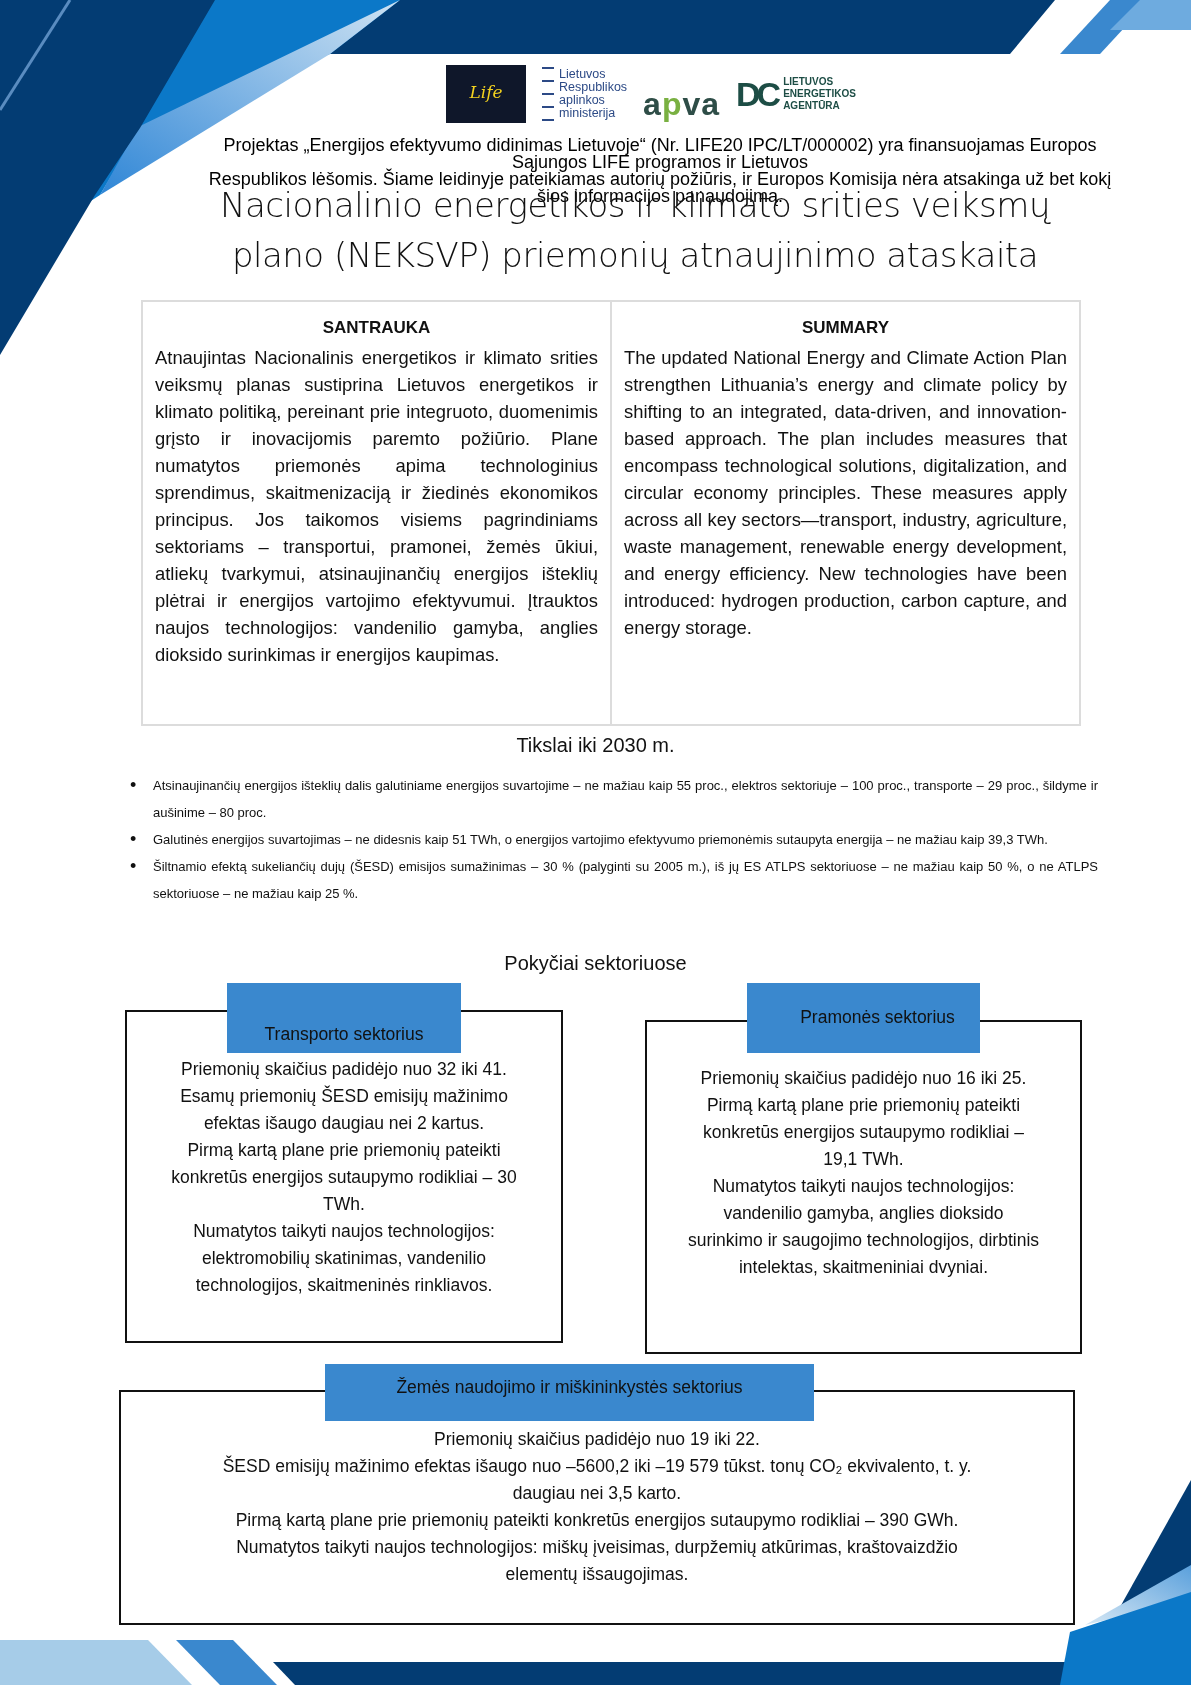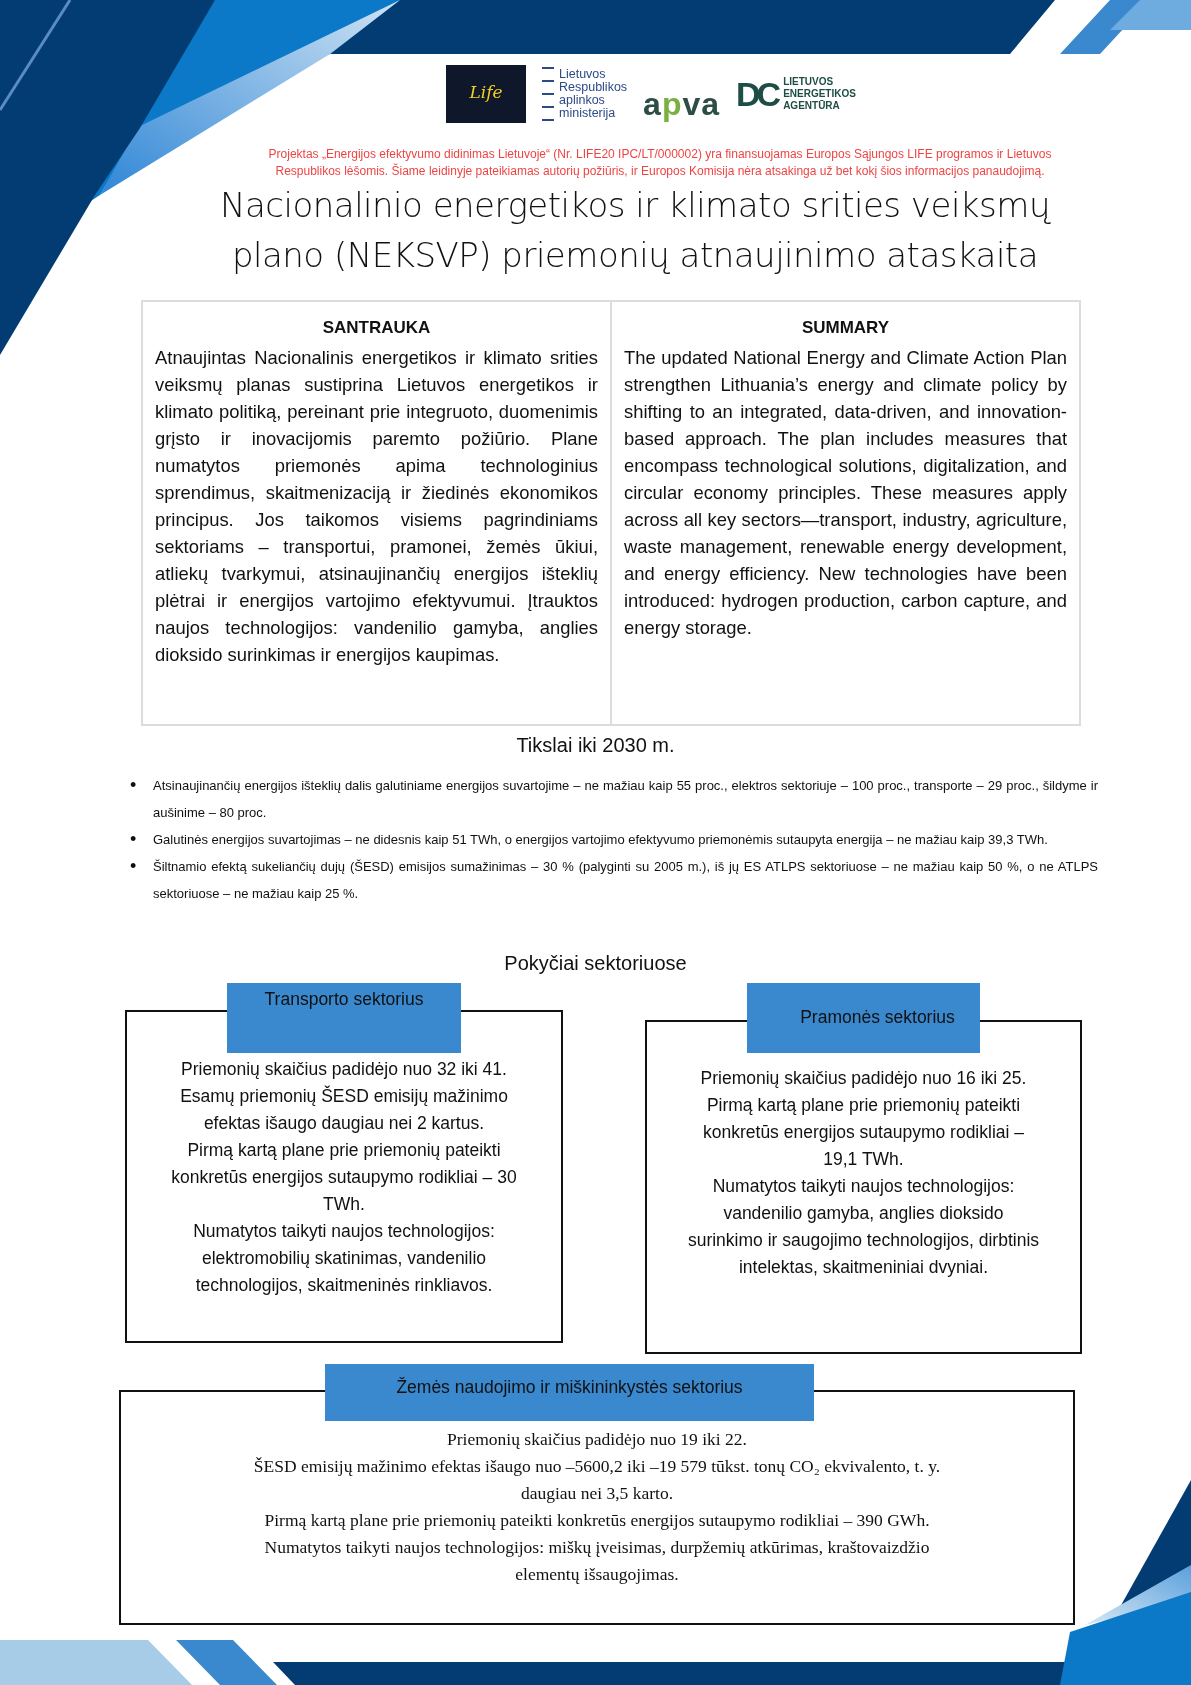--- a/index.html
+++ b/index.html
@@ -12,22 +12,22 @@
         font-family: "DejaVu Serif", serif; font-style: italic; font-size: 17px; }
   .ministry { display: flex; align-items: center; gap: 5px; }
   .ministry .lines { width: 12px; height: 54px; display: flex; flex-direction: column; justify-content: space-between; }
   .ministry .lines span { display: block; height: 2px; background: #2c4a86; }
   .ministry .txt { font-family: "Liberation Sans", sans-serif; font-size: 12.5px; line-height: 13px; color: #2c4a86; }
   .apva { font-family: "Liberation Sans", sans-serif; font-weight: bold; font-size: 32px; color: #2e4d47; letter-spacing: 1px; margin-top: 20px; }
   .apva .p { color: #79b041; }
   .lea { display: flex; align-items: center; gap: 6px; }
   .lea .mark { font-family: "Liberation Sans", sans-serif; font-weight: bold; font-size: 34px; color: #1d4d45; letter-spacing: -4px; }
   .lea .txt { font-family: "Liberation Sans", sans-serif; font-weight: bold; font-size: 10px; line-height: 12px; color: #1d4d45; }
-  .funding { position: absolute; top: 146px; left: 200px; width: 920px; text-align: center;
-        font-family: "Liberation Sans", sans-serif; font-size: 12px; line-height: 17px; color: #ef4444; }
+  .funding { position: absolute; top: 137px; left: 200px; width: 920px; text-align: center;
+        font-family: "Liberation Sans", sans-serif; font-size: 18px; line-height: 17px; color: #000000; }
   .title { position: absolute; top: 180px; left: 150px; width: 970px; text-align: center;
         font-family: "DejaVu Sans", sans-serif; font-weight: 300; font-size: 34px; line-height: 50px; color: #111; letter-spacing: -0.5px; }
   .summary-table { position: absolute; top: 300px; left: 141px; width: 940px; height: 426px; border: 2px solid #dcdcdc;
         display: flex; box-sizing: border-box; }
   .summary-col { flex: 1; padding: 10px 12px 0 12px; box-sizing: border-box; }
   .summary-col + .summary-col { border-left: 2px solid #dcdcdc; }
   .summary-col h3 { margin: 4px; text-align: center; font-family: "Liberation Sans", sans-serif; font-weight: bold; font-size: 17px; line-height: 24px; }
   .summary-col p { margin: 0; text-align: justify; font-family: "Liberation Sans", sans-serif; font-size: 18.4px; line-height: 27px; }
   .goals-title { position: absolute; top: 731px; left: 0; width: 1191px; text-align: center; font-family: "Liberation Sans", sans-serif;
         font-size: 20px; line-height: 28px; }
@@ -132,21 +132,21 @@
 <div class="goals-title">Tikslai iki 2030 m.</div>
 <ul class="goals">
   <li>Atsinaujinančių energijos išteklių dalis galutiniame energijos suvartojime – ne mažiau kaip 55 proc., elektros sektoriuje – 100 proc., transporte – 29 proc., šildyme ir aušinime – 80 proc.</li>
   <li>Galutinės energijos suvartojimas – ne didesnis kaip 51 TWh, o energijos vartojimo efektyvumo priemonėmis sutaupyta energija – ne mažiau kaip 39,3 TWh.</li>
   <li>Šiltnamio efektą sukeliančių dujų (ŠESD) emisijos sumažinimas – 30 % (palyginti su 2005 m.), iš jų ES ATLPS sektoriuose – ne mažiau kaip 50 %, o ne ATLPS sektoriuose – ne mažiau kaip 25 %.</li>
 </ul>
 
 <div class="sectors-title">Pokyčiai sektoriuose</div>
 
 <div class="sector-box" style="left:125px; top:1010px; width:438px; height:333px;"></div>
-<div class="sector-tab" style="left:227px; top:983px; width:234px; height:70px; padding-top:6px;">
+<div class="sector-tab" style="left:227px; top:983px; width:234px; height:70px; padding-top:41px;">
   <span>Transporto sektorius</span>
 </div>
 <div class="sector-body" style="left:130px; top:1056px; width:428px;">
   <div>Priemonių skaičius padidėjo nuo 32 iki 41.</div>
   <div>Esamų priemonių ŠESD emisijų mažinimo</div>
   <div>efektas išaugo daugiau nei 2 kartus.</div>
   <div>Pirmą kartą plane prie priemonių pateikti</div>
   <div>konkretūs energijos sutaupymo rodikliai – 30</div>
   <div>TWh.</div>
   <div>Numatytos taikyti naujos technologijos:</div>
@@ -166,20 +166,20 @@
   <div>Numatytos taikyti naujos technologijos:</div>
   <div>vandenilio gamyba, anglies dioksido</div>
   <div>surinkimo ir saugojimo technologijos, dirbtinis</div>
   <div>intelektas, skaitmeniniai dvyniai.</div>
 </div>
 
 <div class="sector-box" style="left:119px; top:1390px; width:956px; height:235px;"></div>
 <div class="sector-tab" style="left:325px; top:1364px; width:489px; height:57px; padding-top:13px;">
   <span>Žemės naudojimo ir miškininkystės sektorius</span>
 </div>
-<div class="sector-body" style="left:124px; top:1426px; width:946px;font-family:Liberation Serif, serif;">
+<div class="sector-body" style="left:124px; top:1426px; width:946px;">
   <div>Priemonių skaičius padidėjo nuo 19 iki 22.</div>
   <div>ŠESD emisijų mažinimo efektas išaugo nuo –5600,2 iki –19 579 tūkst. tonų CO₂ ekvivalento, t. y.</div>
   <div>daugiau nei 3,5 karto.</div>
   <div>Pirmą kartą plane prie priemonių pateikti konkretūs energijos sutaupymo rodikliai – 390 GWh.</div>
   <div>Numatytos taikyti naujos technologijos: miškų įveisimas, durpžemių atkūrimas, kraštovaizdžio</div>
   <div>elementų išsaugojimas.</div>
 </div>
 
 </body></html>

